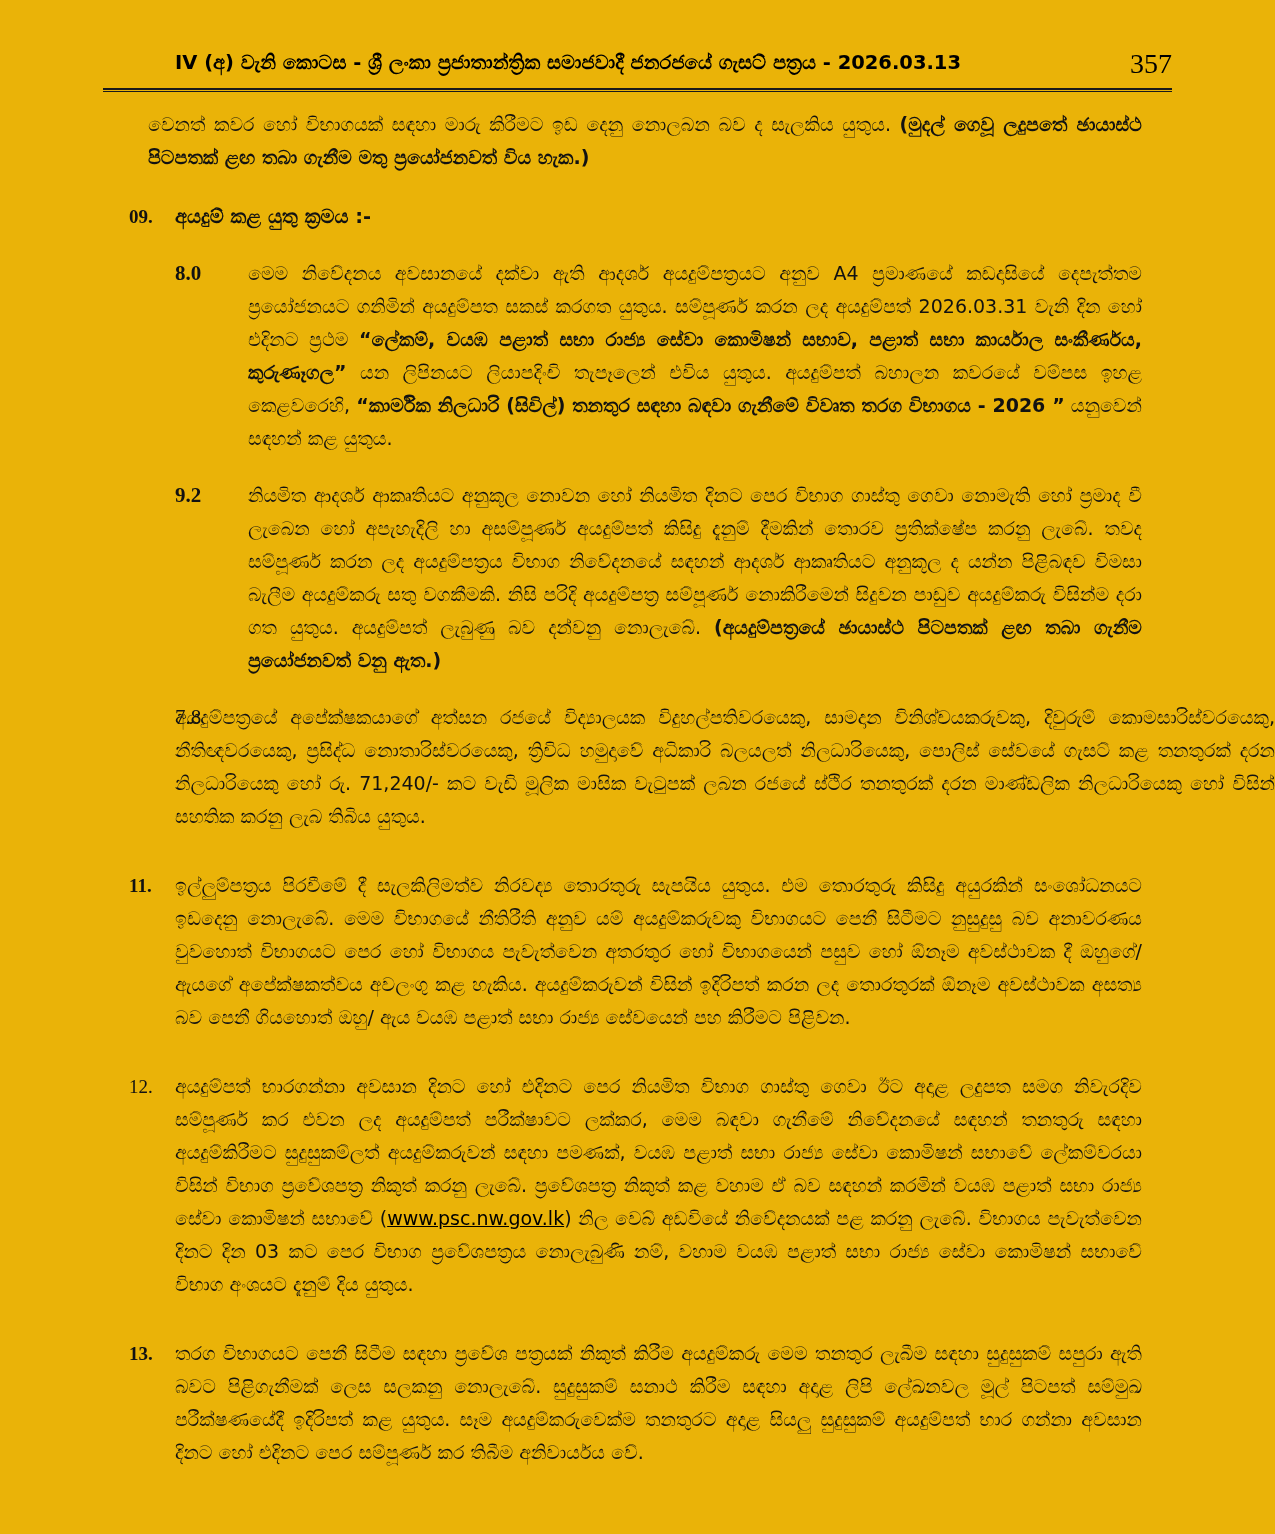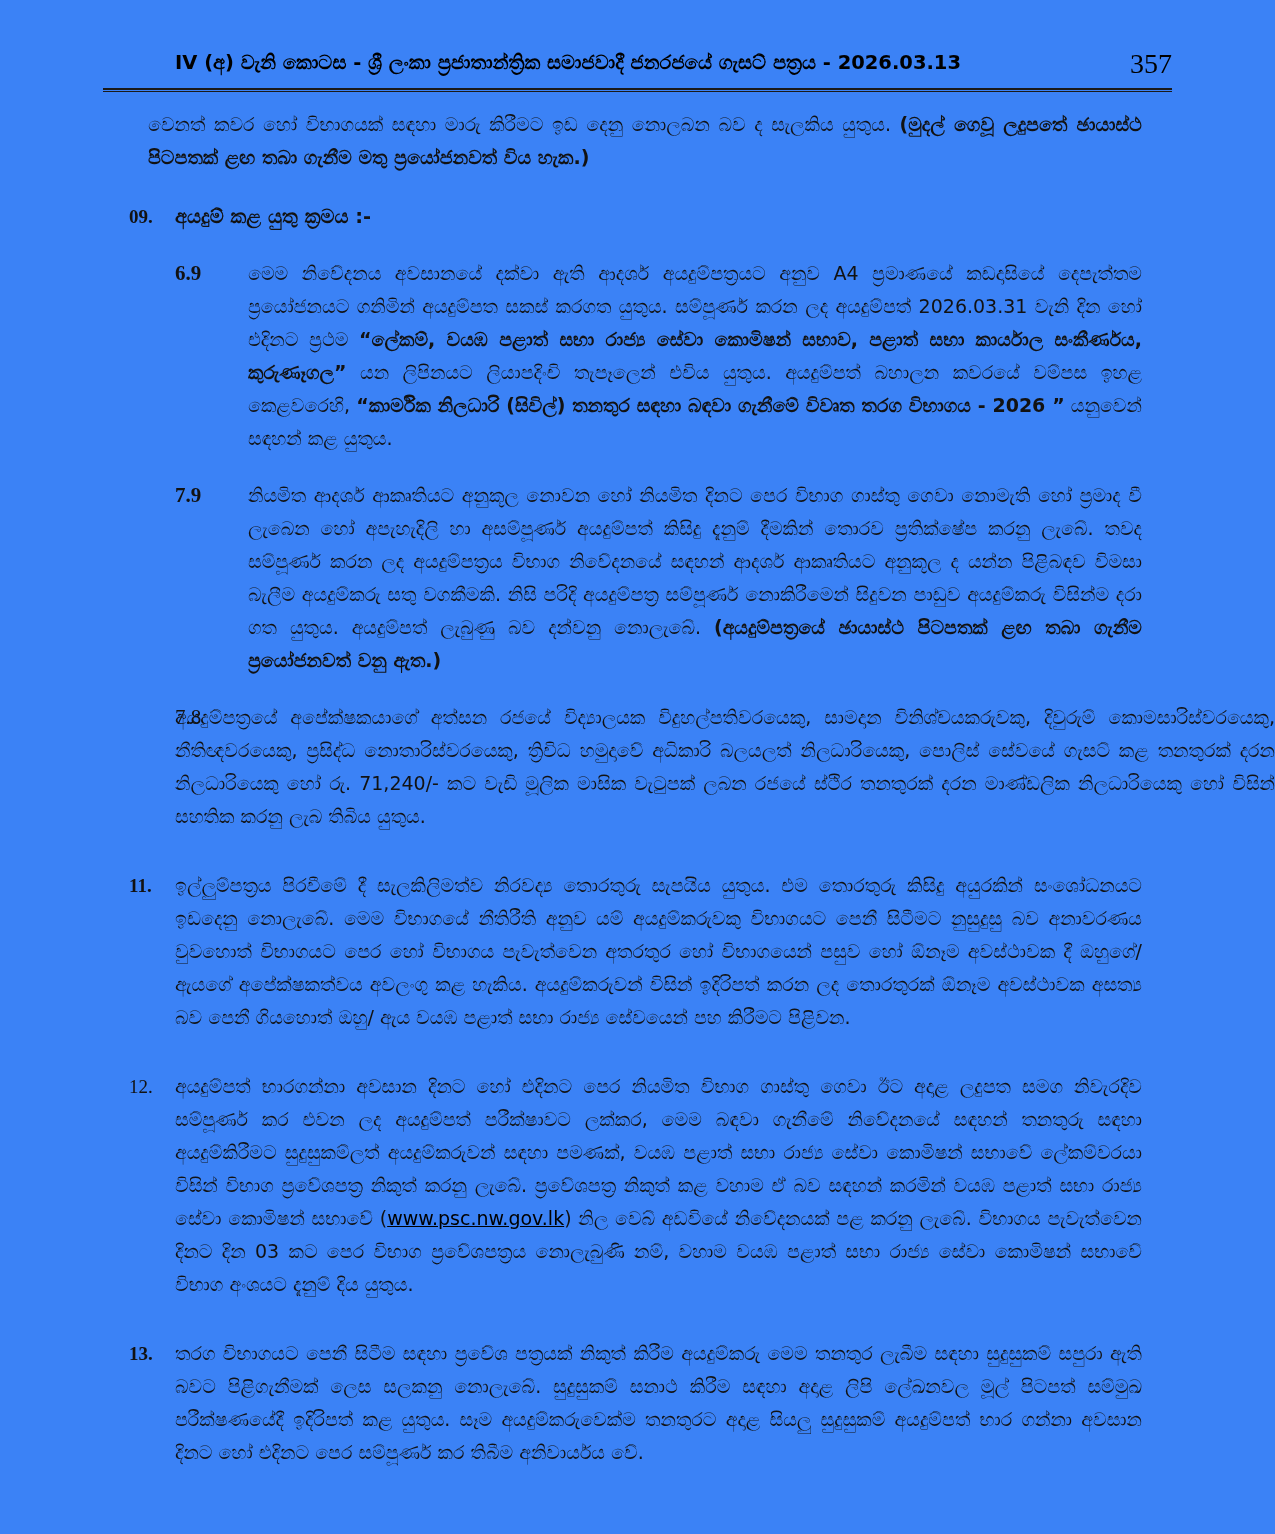--- a/index.html
+++ b/index.html
@@ -9,21 +9,21 @@
   }
   body {
     font-family: "DejaVu Sans", "Liberation Sans", sans-serif;
     color: #000000;
   }
   .page {
     position: relative;
     width: 1275px;
     height: 1534px;
     margin: 0 auto;
-    background: #3b82f6;
+    background: #eab308;
     overflow: hidden;
     box-sizing: border-box;
   }
 
   
   .running-head {
     position: absolute;
     left: 103px;
     top: 48px;
     width: 1069px;
@@ -162,26 +162,26 @@
     <div class="para lead">
       <span>වෙනත් කවර හෝ විභාගයක් සඳහා මාරු කිරීමට ඉඩ දෙනු නොලබන බව ද සැලකිය යුතුය. </span><b>(මුදල් ගෙවූ ලදුපතේ ඡායාස්ථ පිටපතක් ළඟ තබා ගැනීම මතු ප්‍රයෝජනවත් විය හැක.)</b>
     </div>
 
     <div class="para sec heading">
       <span class="num bold">09.</span>
       <span class="head-text">අයදුම් කළ යුතු ක්‍රමය :-</span>
     </div>
 
     <div class="para sub">
-      <span class="num bold">6.9</span>
+      <span class="num bold">8.0</span>
       <span>මෙම නිවේදනය අවසානයේ දක්වා ඇති ආදර්ශ අයදුම්පත්‍රයට අනුව A4 ප්‍රමාණයේ කඩදාසියේ දෙපැත්තම ප්‍රයෝජනයට ගනිමින් අයදුම්පත සකස් කරගත යුතුය. සම්පූර්ණ කරන ලද අයදුම්පත් 2026.03.31 වැනි දින හෝ එදිනට ප්‍රථම </span><b>“ලේකම්, වයඹ පළාත් සභා රාජ්‍ය සේවා කොමිෂන් සභාව, පළාත් සභා කාර්යාල සංකීර්ණය, කුරුණෑගල”</b><span> යන ලිපිනයට ලියාපදිංචි තැපෑලෙන් එවිය යුතුය. අයදුම්පත් බහාලන කවරයේ වම්පස ඉහළ කෙළවරෙහි, </span><b>“කාර්මික නිලධාරි (සිවිල්) තනතුර සඳහා බඳවා ගැනීමේ විවෘත තරග විභාගය - 2026 ”</b><span> යනුවෙන් සඳහන් කළ යුතුය.</span>
     </div>
 
     <div class="para sub">
-      <span class="num bold">7.9</span>
+      <span class="num bold">9.2</span>
       <span>නියමිත ආදර්ශ ආකෘතියට අනුකූල නොවන හෝ නියමිත දිනට පෙර විභාග ගාස්තු ගෙවා නොමැති හෝ ප්‍රමාද වී ලැබෙන හෝ අපැහැදිලි හා අසම්පූර්ණ අයදුම්පත් කිසිදු දැනුම් දීමකින් තොරව ප්‍රතික්ෂේප කරනු ලැබේ. තවද සම්පූර්ණ කරන ලද අයදුම්පත්‍රය විභාග නිවේදනයේ සඳහන් ආදර්ශ ආකෘතියට අනුකූල ද යන්න පිළිබඳව විමසා බැලීම අයදුම්කරු සතු වගකීමකි. නිසි පරිදි අයදුම්පත්‍ර සම්පූර්ණ නොකිරීමෙන් සිදුවන පාඩුව අයදුම්කරු විසින්ම දරා ගත යුතුය. අයදුම්පත් ලැබුණු බව දන්වනු නොලැබේ. </span><b>(අයදුම්පත්‍රයේ ඡායාස්ථ පිටපතක් ළඟ තබා ගැනීම ප්‍රයෝජනවත් වනු ඇත.)</b>
     </div>
 
 
     <div class="para sub">
       <span class="num">7.8</span>
     </div>
 
     <div class="para indented">
       <span>අයදුම්පත්‍රයේ අපේක්ෂකයාගේ අත්සන රජයේ විද්‍යාලයක විදුහල්පතිවරයෙකු, සාමදාන විනිශ්චයකරුවකු, දිවුරුම් කොමසාරිස්වරයෙකු, නීතිඥවරයෙකු, ප්‍රසිද්ධ නොතාරිස්වරයෙකු, ත්‍රිවිධ හමුදාවේ අධිකාරි බලයලත් නිලධාරියෙකු, පොලිස් සේවයේ ගැසට් කළ තනතුරක් දරන නිලධාරියෙකු හෝ රු. 71,240/- කට වැඩි මූලික මාසික වැටුපක් ලබන රජයේ ස්ථිර තනතුරක් දරන මාණ්ඩලික නිලධාරියෙකු හෝ විසින් සහතික කරනු ලැබ තිබිය යුතුය.</span>

